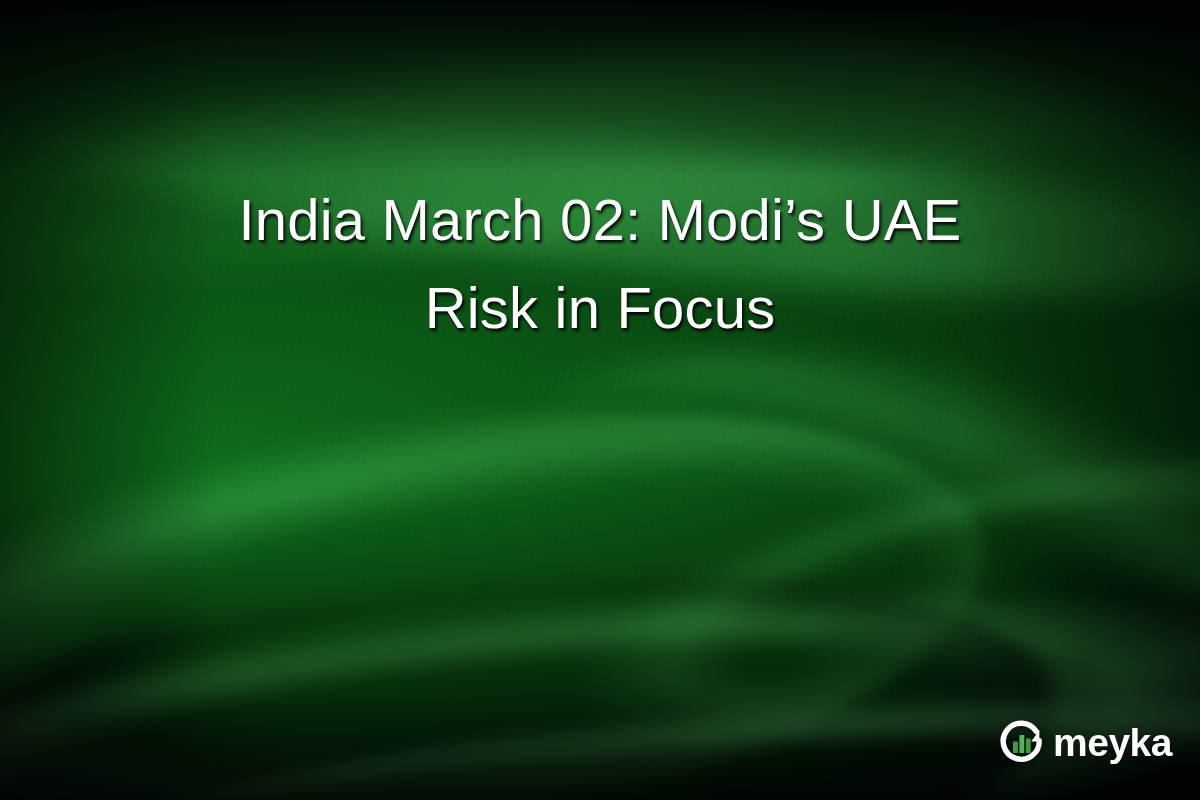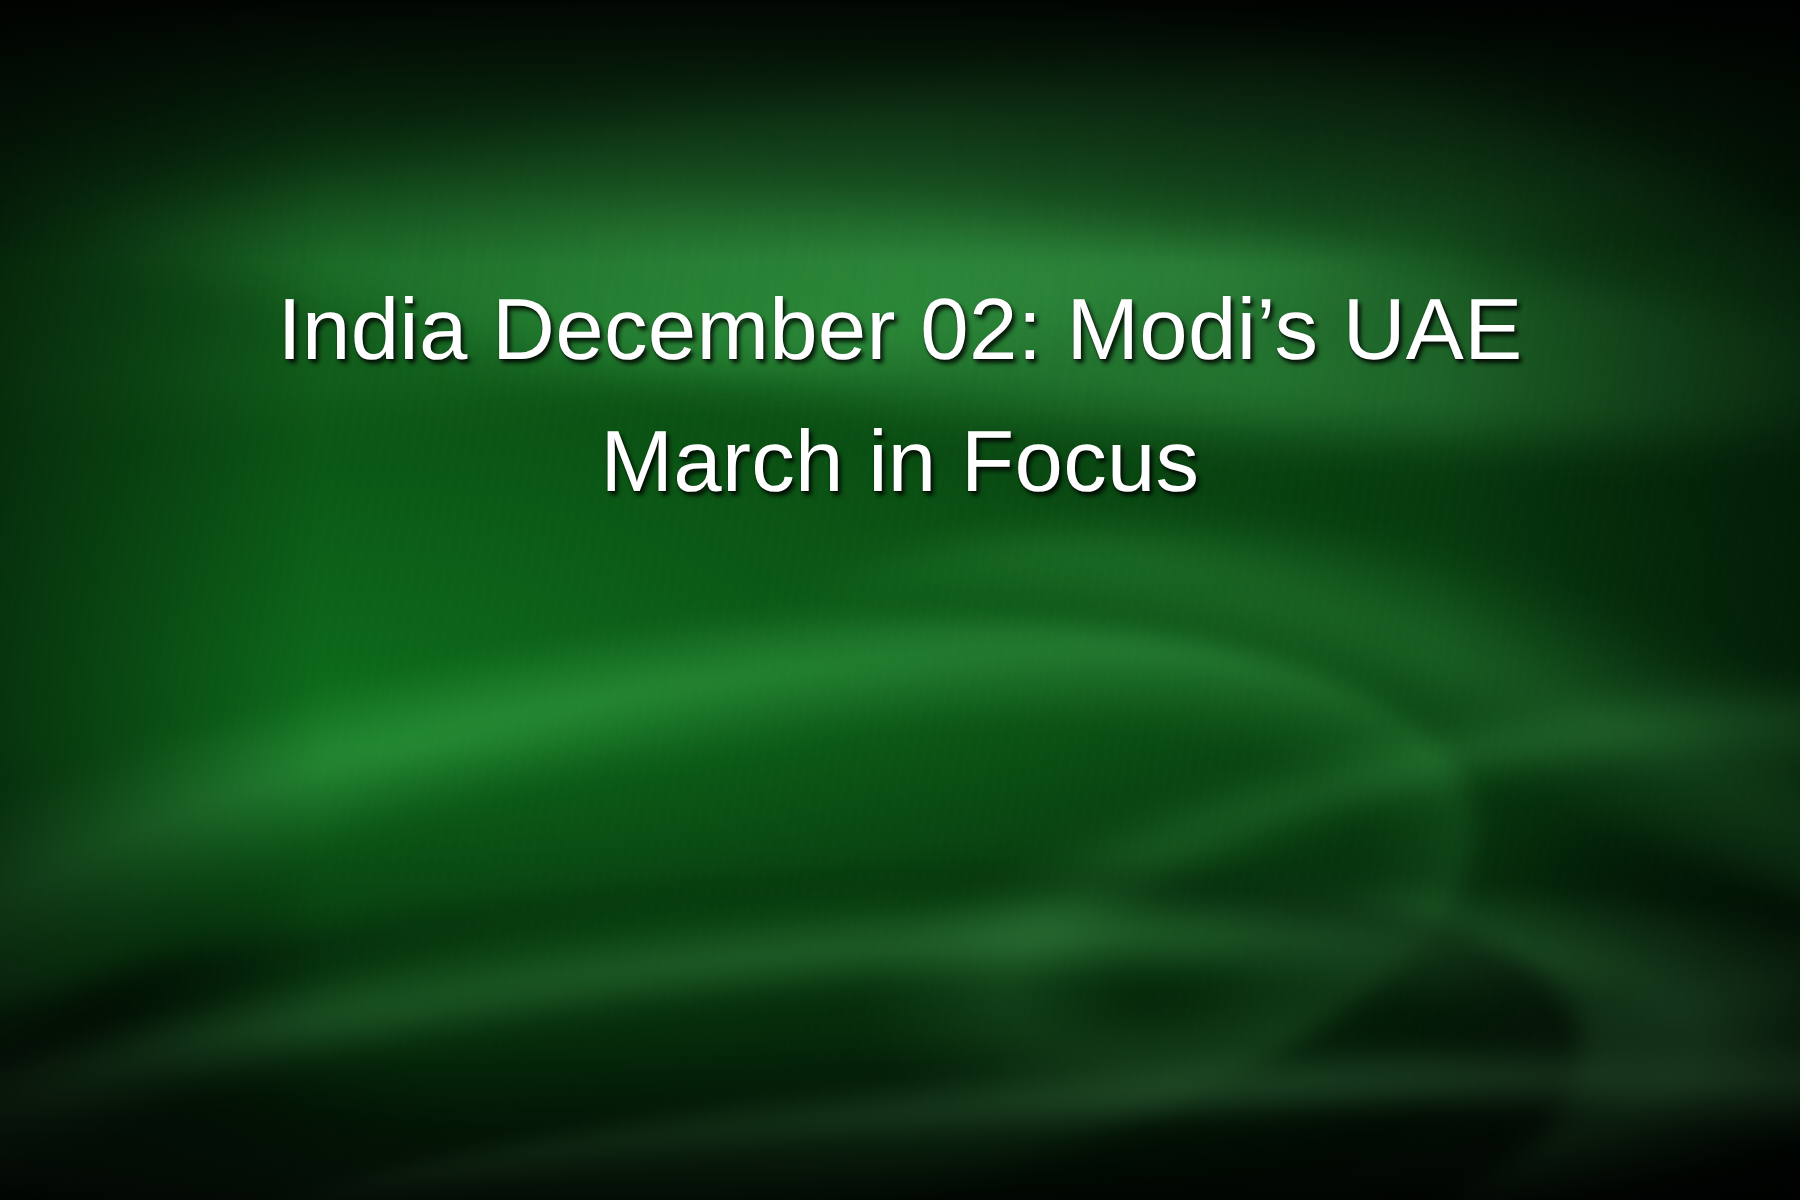--- a/index.html
+++ b/index.html
@@ -197,18 +197,31 @@
   <div class="bg-layer">
     <div class="streak" id="streak-a"></div>
     <div class="streak" id="streak-b"></div>
     <div class="streak" id="streak-c"></div>
   </div>
 
   <div class="bg-layer" id="bg-sheen"></div>
   <div class="bg-layer" id="bg-vignette"></div>
 
   <div id="headline">
-    <span class="headline-line">India December 02: Modi’s UAE</span>
-    <span class="headline-line">March in Focus</span>
-  </div>
-
+    <span class="headline-line">India March 02: Modi’s UAE</span>
+    <span class="headline-line">Risk in Focus</span>
+  </div>
+
+  <div id="logo">
+    <svg id="logo-mark" viewBox="0 0 48 48">
+
+      <path d="M38.4 13.6 A18 18 0 1 0 41.2 22.6" fill="none" stroke="#ffffff" stroke-width="5.4" stroke-linecap="round"></path>
+
+      <path d="M41.4 12.2 L41.4 23.6 L33.2 23.6 Z" fill="#ffffff"></path>
+
+      <rect x="15.0" y="23.5" width="4.9" height="11.5" rx="0.6" fill="#3d9b3d"></rect>
+      <rect x="21.4" y="17.0" width="4.9" height="18.0" rx="0.6" fill="#58b358"></rect>
+      <rect x="27.8" y="20.5" width="4.9" height="14.5" rx="0.6" fill="#3d9b3d"></rect>
+    </svg>
+    <span id="logo-wordmark">meyka</span>
+  </div>
 
 </div>
 
 </body></html>

